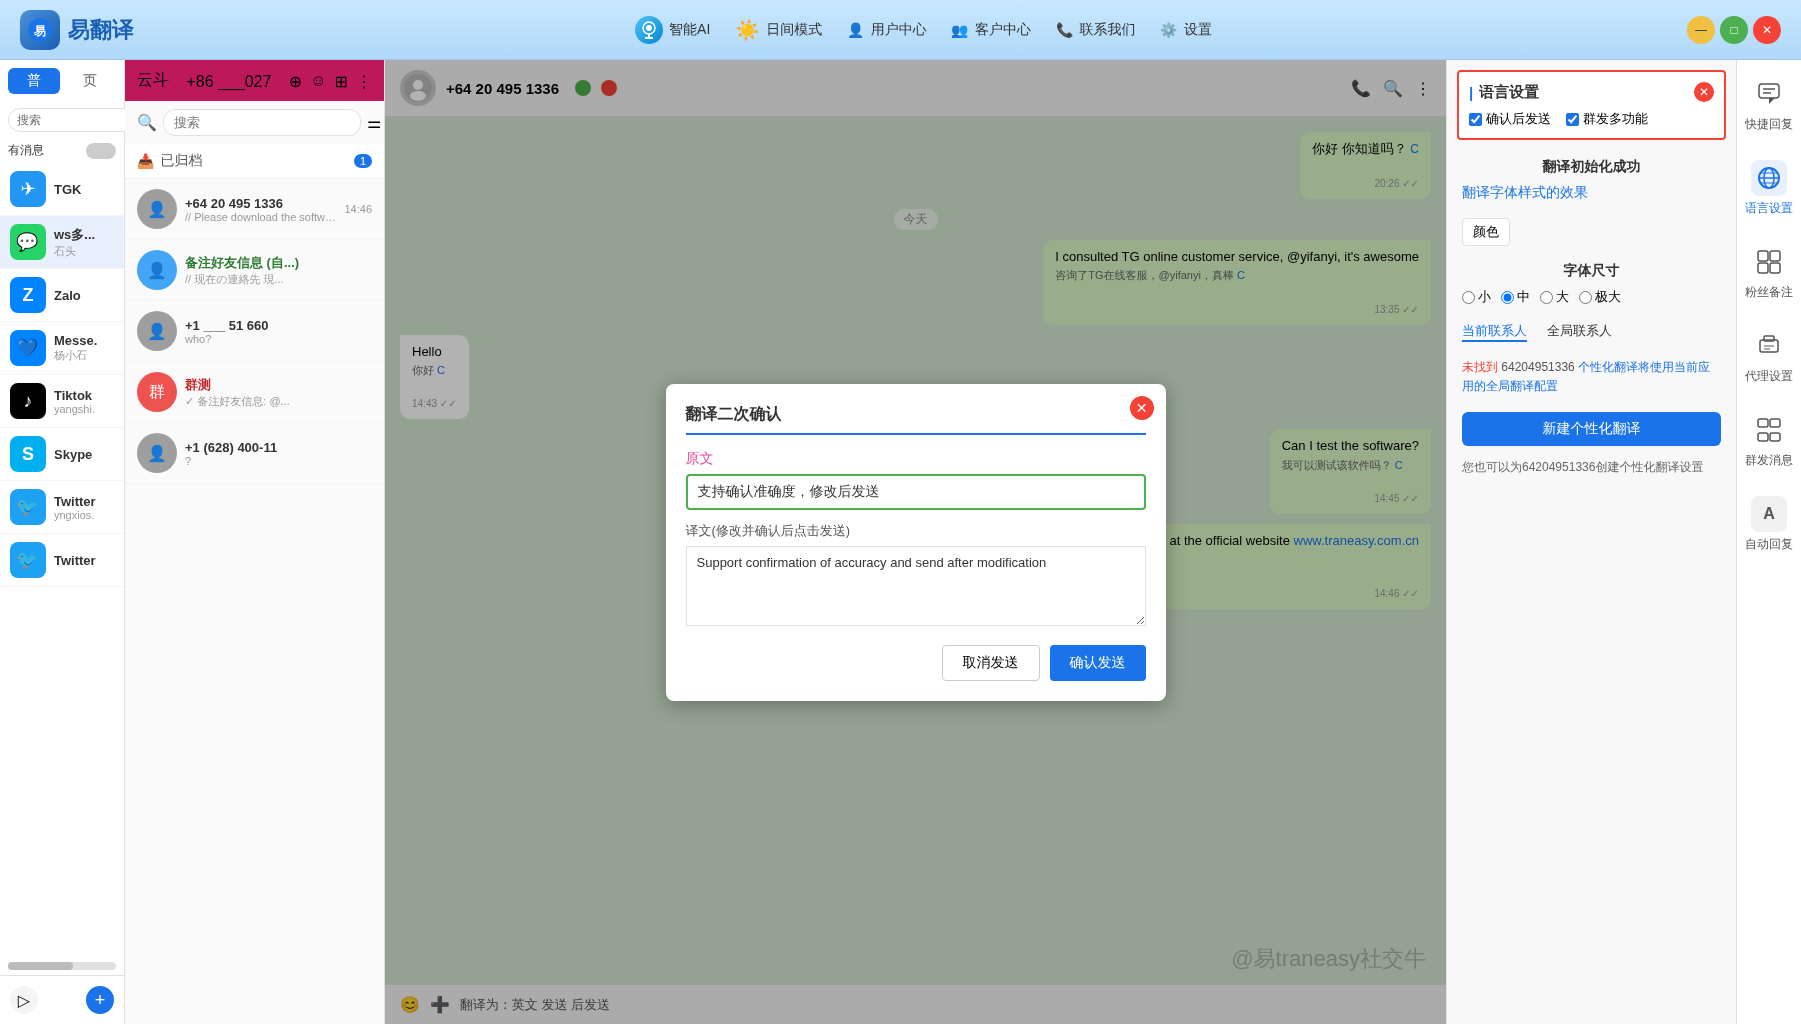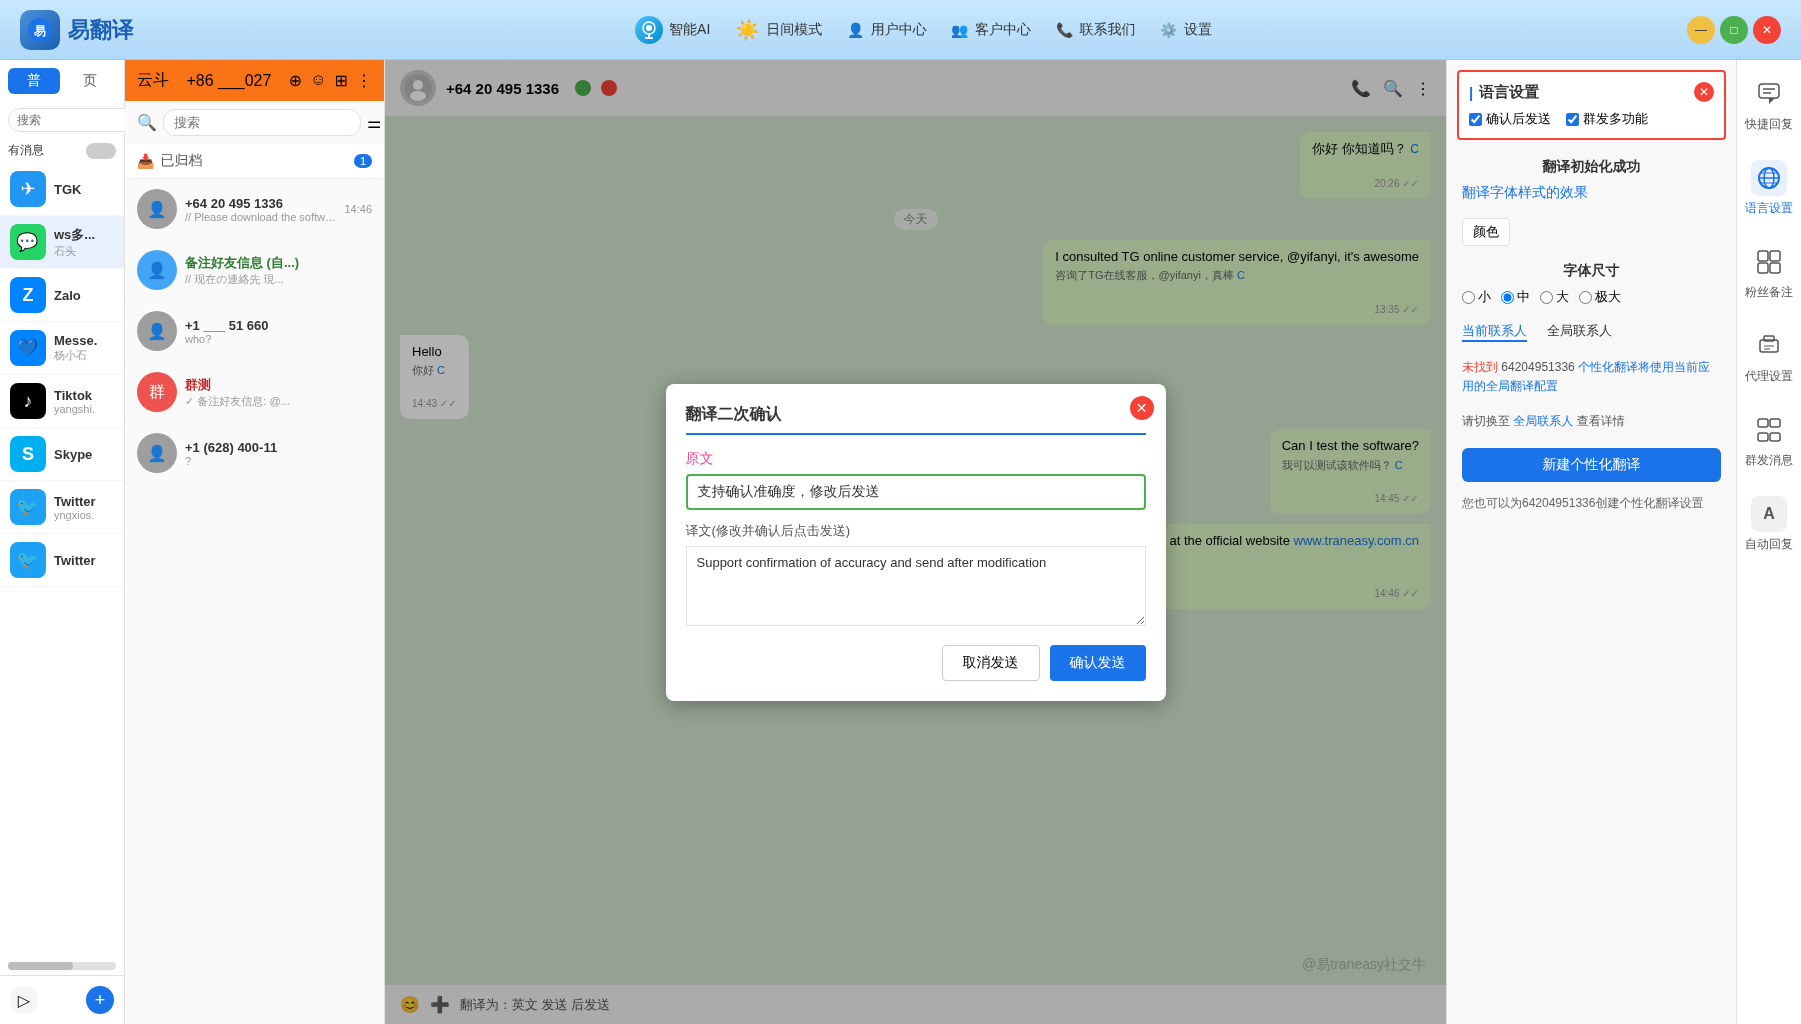--- a/index.html
+++ b/index.html
@@ -131,23 +131,23 @@
 
     
     .contact-list {
       width: 260px;
       background: #fafafa;
       border-right: 1px solid #e0e0e0;
       display: flex;
       flex-direction: column;
     }
     .contact-header {
-      display: flex; align-items: center; justify-content: space-between;
+      display: flex; align-items: flex-end; justify-content: space-between;
       padding: 10px 12px;
-      background: #f97316;
+      background: #be185d;
     }
     .contact-icons { display: flex; gap: 8px; }
     .contact-search {
       padding: 8px 12px;
       display: flex; align-items: center; gap: 6px;
     }
     .contact-search input {
       flex: 1; border: 1px solid #e0e0e0; border-radius: 12px;
       padding: 5px 10px; font-size: 13px;
     }
@@ -648,21 +648,21 @@
         <span class="trans-success">翻译初始化成功</span>
         <span class="trans-version">5.0.20</span>
       </div>
     </div>
 
     <div class="chat-footer">
       <span>😊</span>
       <span>➕</span>
       <span class="chat-footer-text">翻译为：英文 发送 后发送</span>
       <div style="position:absolute; bottom:50px; right:20px;">
-        <span style="font-size:14px; color:rgba(100,100,100,0.4);">@易traneasy社交牛</span>
+        <span style="font-size:22px; color:rgba(100,100,100,0.4);">@易traneasy社交牛</span>
       </div>
     </div>
 
     <div class="dialog-overlay">
       <div class="dialog-box">
         <div class="dialog-title">翻译二次确认</div>
         <div class="dialog-close">✕</div>
         <div class="dialog-label">原文</div>
         <input class="dialog-input" type="text" value="支持确认准确度，修改后发送" style="">
         <div class="dialog-label2">译文(修改并确认后点击发送)</div>
@@ -729,23 +729,20 @@
     <div class="contact-sections">
       <span class="contact-section-btn active">当前联系人</span>
       <span class="contact-section-btn">全局联系人</span>
     </div>
 
     <div class="personalize-info">
       <span class="not-found">未找到</span>
       <span>64204951336</span>
       <span class="link-text">个性化翻译将使用当前应用的全局翻译配置</span>
     </div>
-    <div class="personalize-info">
-      请切换至 <span class="link-text">全局联系人</span> 查看详情
-    </div>
 
     <button class="new-translate-btn">新建个性化翻译</button>
     <div class="personalize-desc">您也可以为64204951336创建个性化翻译设置</div>
   </div>
 
   <div class="right-icon-bar">
     <div class="icon-bar-item">
       <div class="icon-bar-icon">
         <svg width="28" height="28" viewBox="0 0 28 28">
           <rect x="4" y="4" width="20" height="14" rx="3" fill="none" stroke="#555" stroke-width="1.5"></rect>

